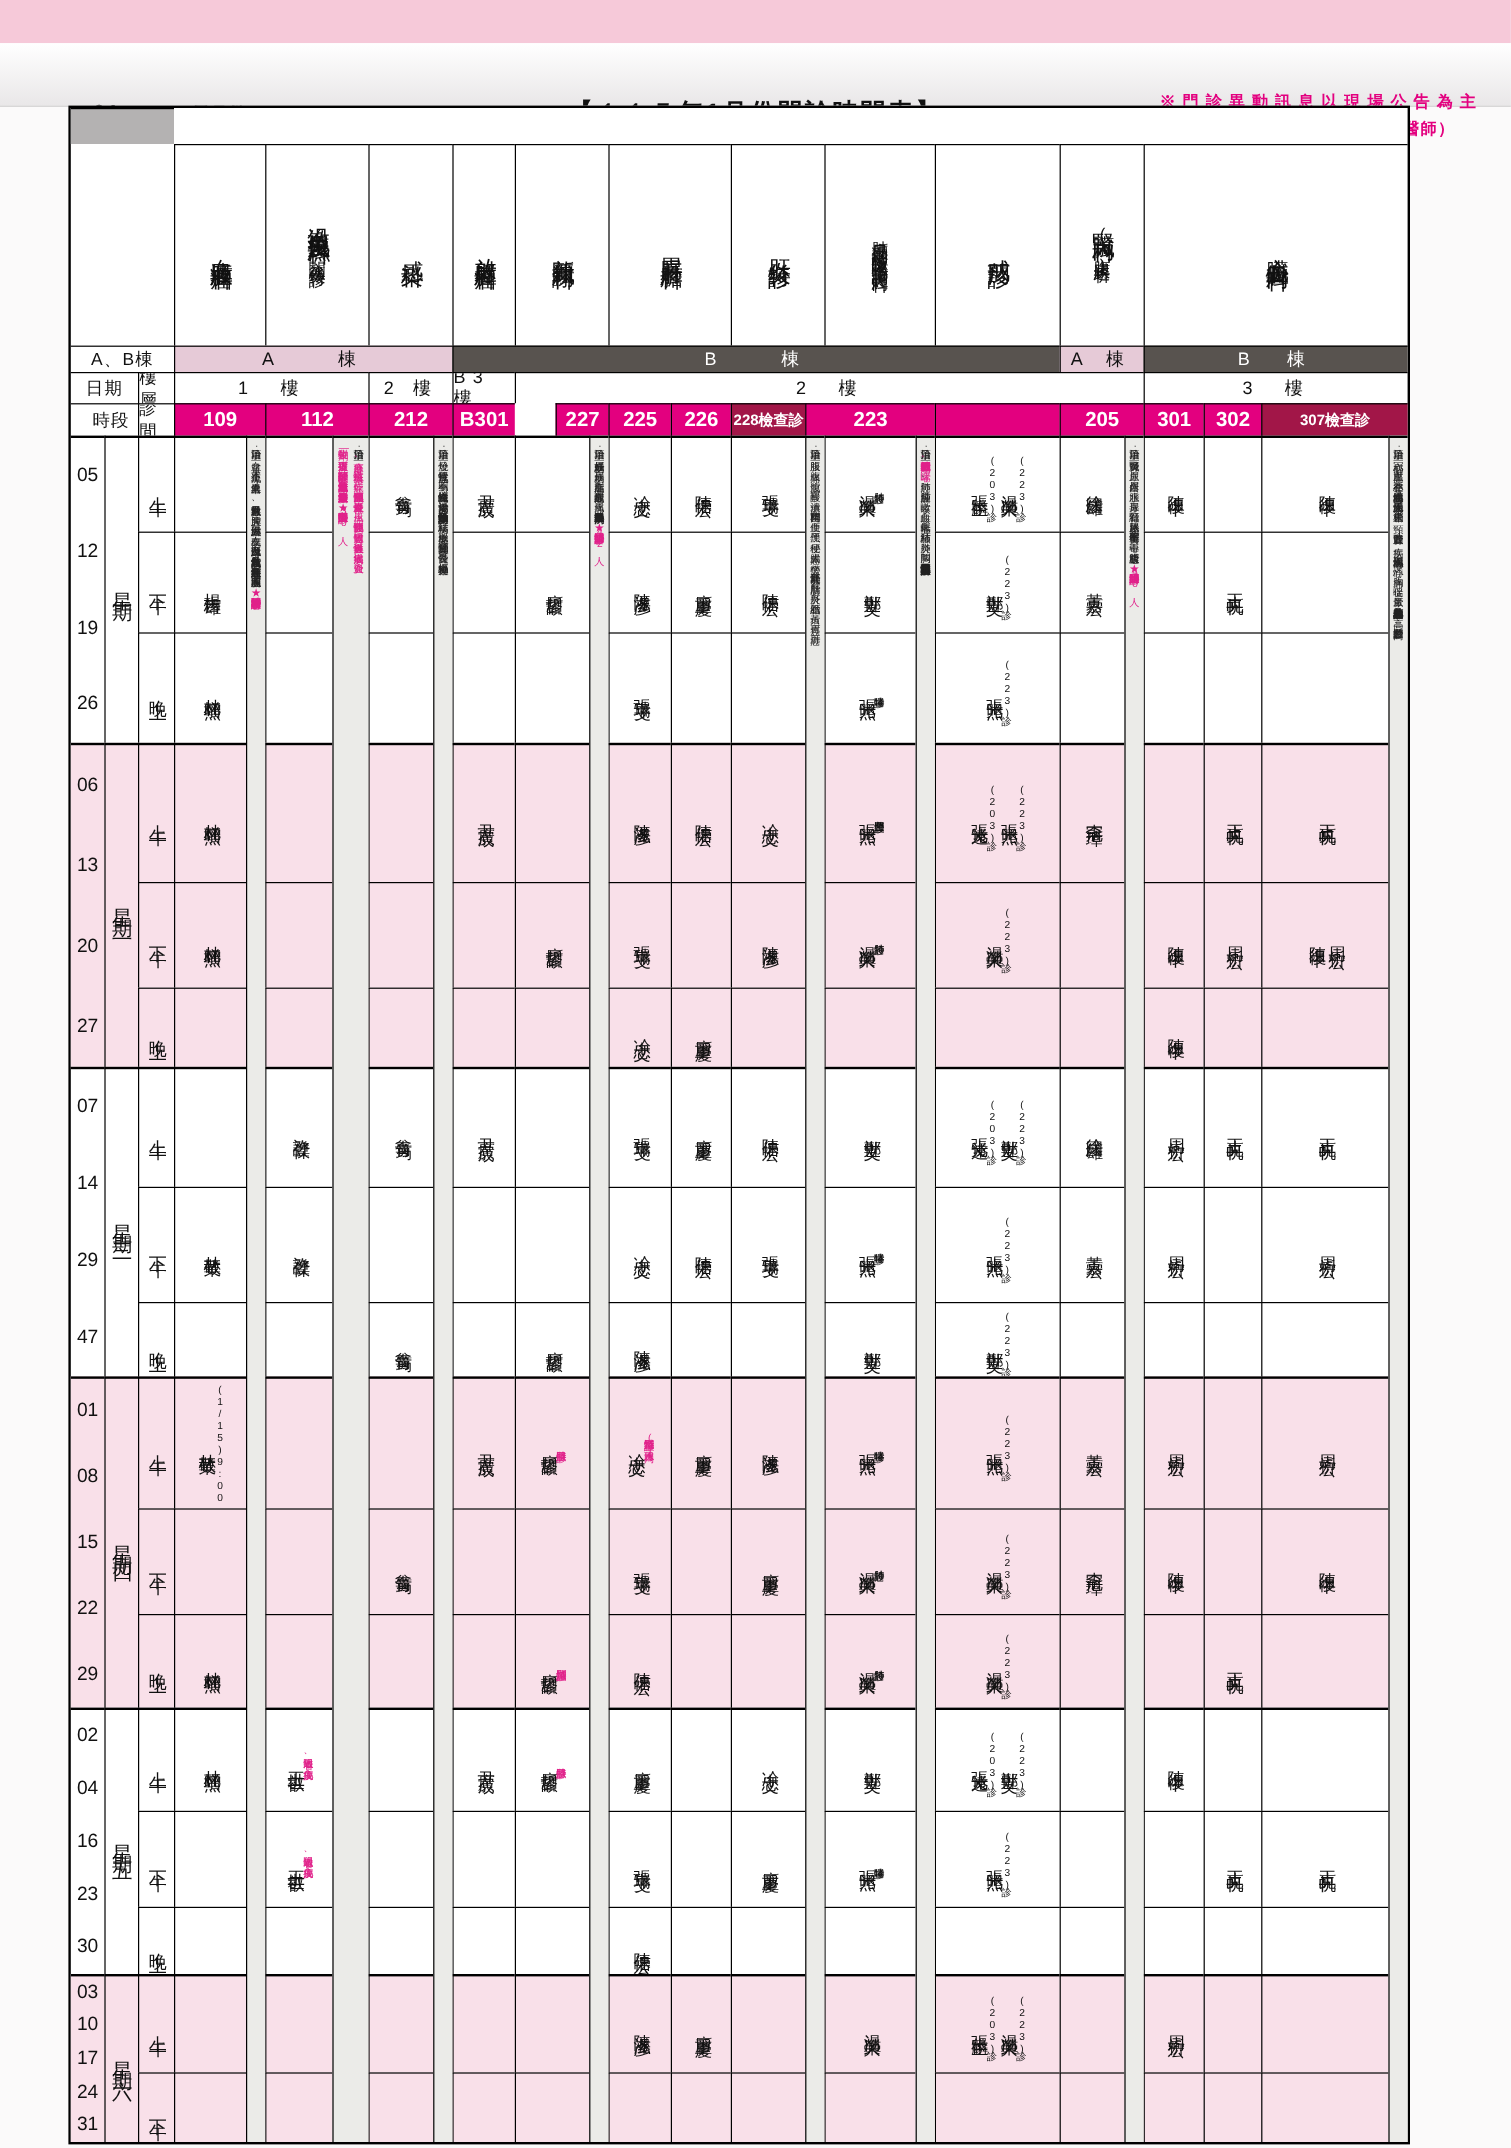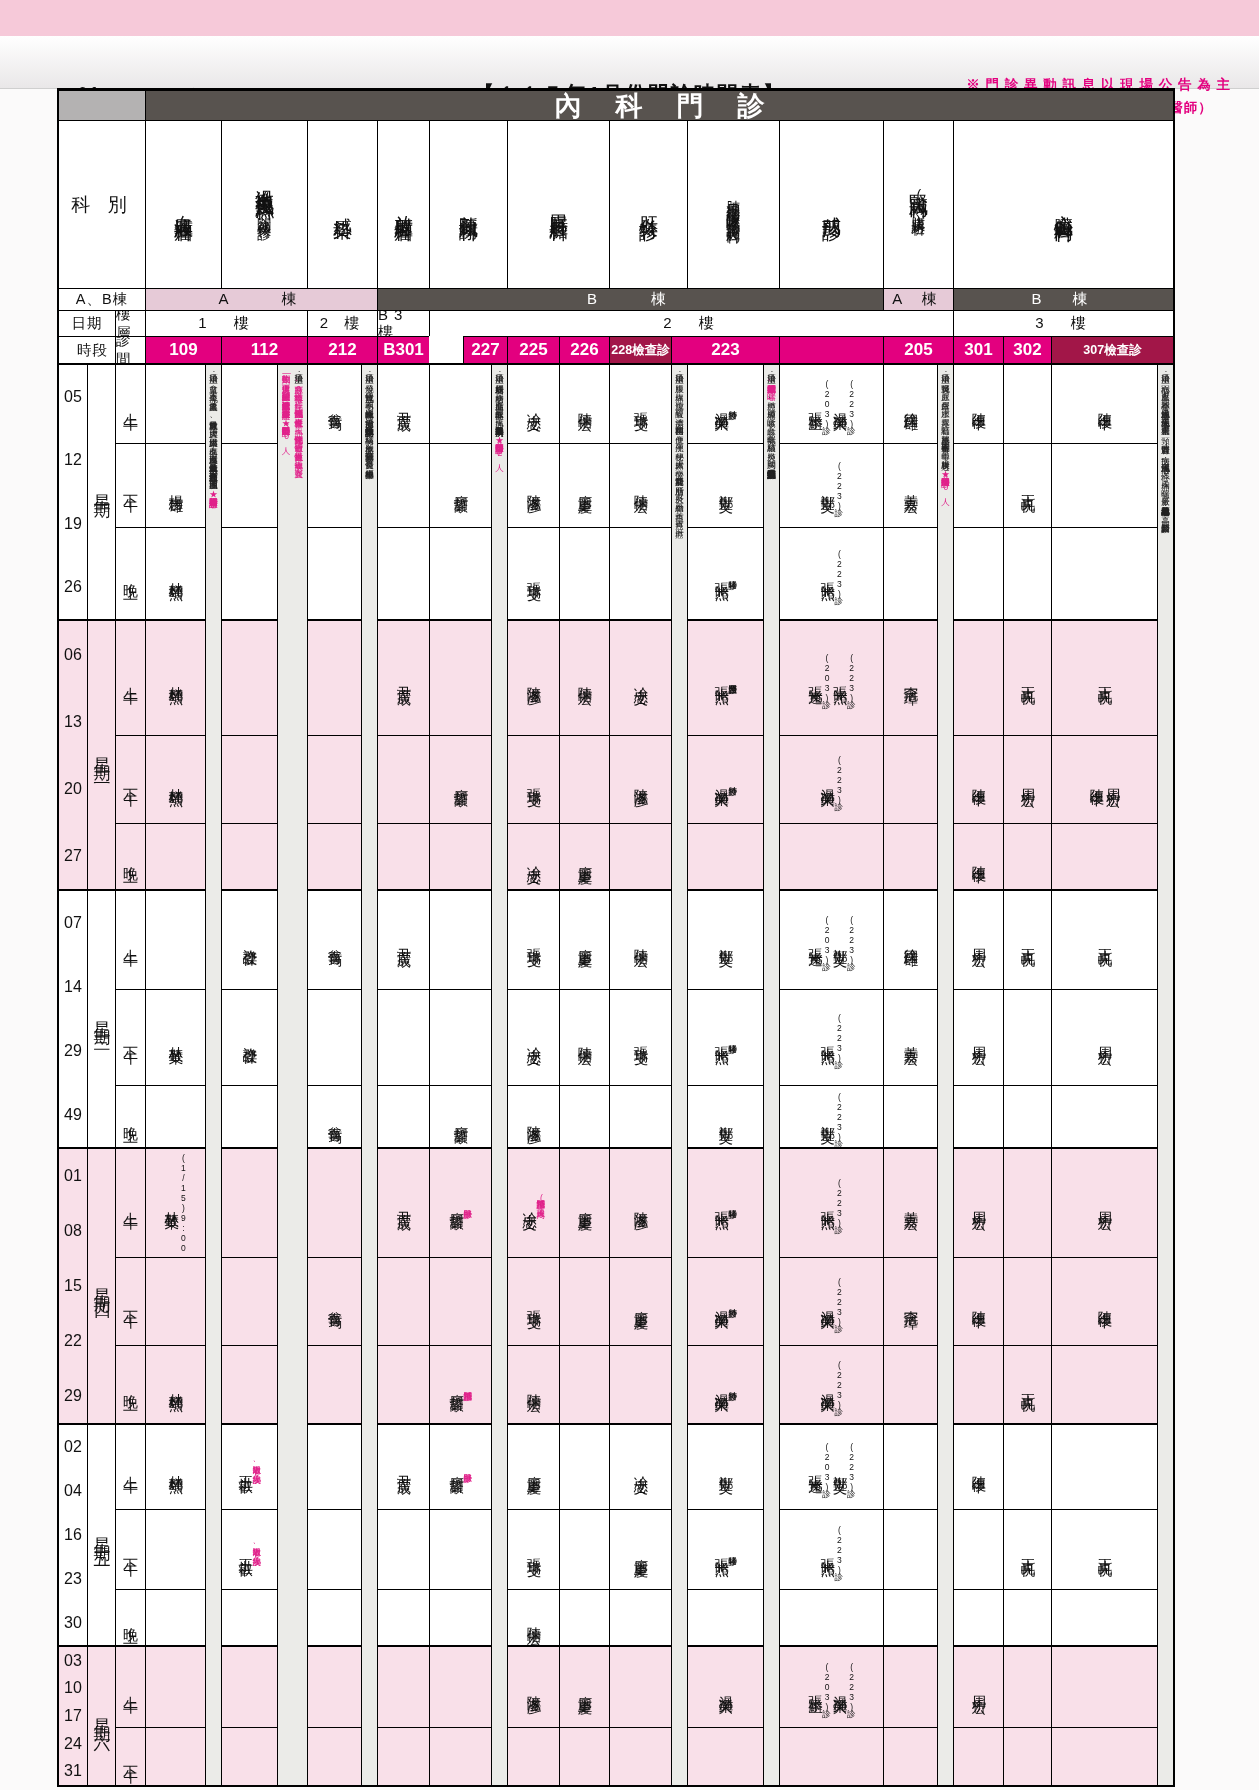--- a/index.html
+++ b/index.html
@@ -65,22 +65,20 @@
   <span class="month-label">元月份</span>
   <div class="main-title">【１１５年1月份門診時間表】</div>
   <div class="notes">
     <div>※ 門 診 異 動 訊 息 以 現 場 公 告 為 主</div>
     <div>（紅色字部份：為臺中榮總駐診醫師）</div>
   </div>
 </div>
 
 <div class="sched" id="sched">
     <div class="cell corner c1" style="grid-area: 1 / 1 / 2 / 4;"></div>
-    <div class="cell secbar" style="grid-area: 1 / 4 / 2 / 26;">內科門診</div>
-    <div class="cell deptlbl c1" style="grid-area: 2 / 1 / 3 / 4;">科 別</div>
     <div class="cell dept v" style="grid-area: 2 / 4 / 3 / 6;">
       <span class="dl">血液腫瘤科</span>
     </div>
     <div class="cell dept v" style="grid-area: 2 / 6 / 3 / 8;">
       <span class="dl">過敏免疫風濕科</span>
       <span class="dl sub">(關節炎特診)</span>
     </div>
     <div class="cell dept v" style="grid-area: 2 / 8 / 3 / 10;">
       <span class="dl">感染科</span>
     </div>
@@ -456,21 +454,21 @@
       <span class="ent">
         <span class="v nm">陳復中</span>
       </span>
     </div>
     <div class="cell doctor pinkrow" style="grid-area: 11 / 23 / 12 / 24;"></div>
     <div class="cell doctor pinkrow" style="grid-area: 11 / 24 / 12 / 25;"></div>
     <div class="cell datecell bt c1" style="grid-area: 12 / 1 / 15 / 2;">
       <span>07</span>
       <span>14</span>
       <span>29</span>
-      <span>49</span>
+      <span>47</span>
     </div>
     <div class="cell bt" style="grid-area: 12 / 2 / 15 / 3;">
       <span class="v wd">星期三</span>
     </div>
     <div class="cell  bt" style="grid-area: 12 / 3 / 13 / 4;">
       <span class="v time">上午</span>
     </div>
     <div class="cell doctor bt" style="grid-area: 12 / 4 / 13 / 5;"></div>
     <div class="cell doctor bt" style="grid-area: 12 / 6 / 13 / 7;">
       <span class="ent">

